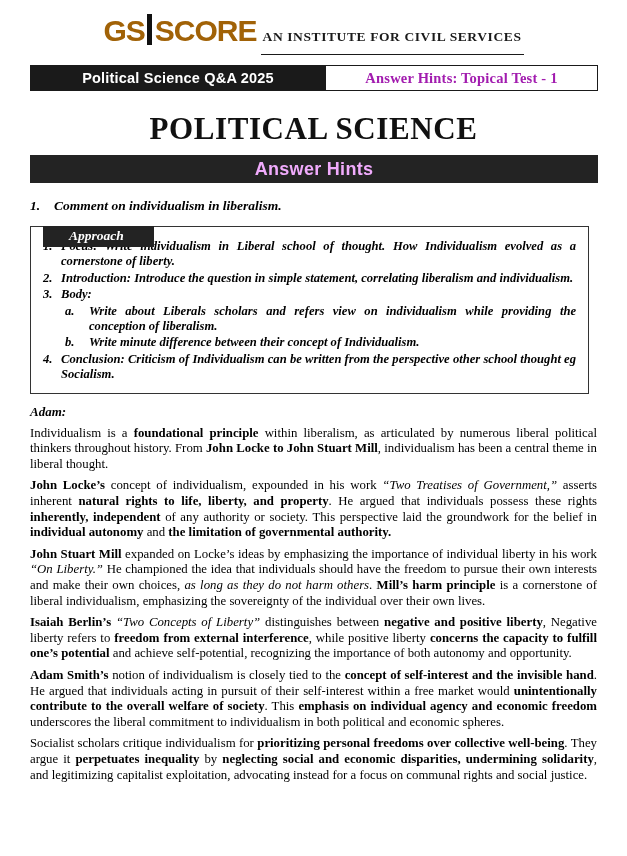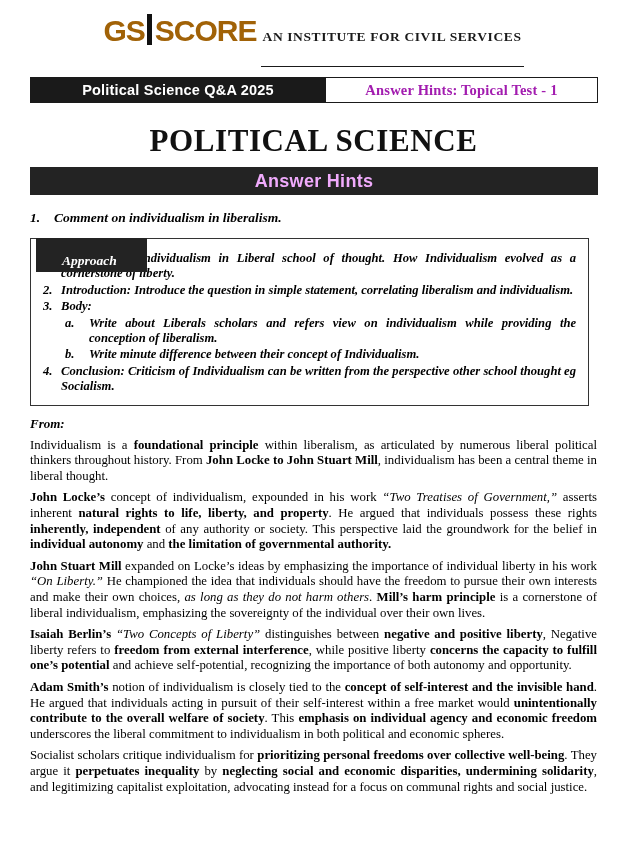--- a/index.html
+++ b/index.html
@@ -48,21 +48,21 @@
     top: 4px;
   }
   .logo-score { display: inline-block; }
   .logo-sub {
     font-family: "Liberation Serif", serif;
     font-weight: bold;
     font-size: 13.5px;
     letter-spacing: 0.6px;
     color: #1a1a1a;
     margin-top: 1px;
-    padding-bottom: 21px;
+    padding-bottom: 9px;
     display: inline-block;
     border-bottom: 1.6px solid #1a1a1a;
     padding-left: 2px;
     padding-right: 2px;
   }
 
   
   .ribbon {
     display: flex;
     margin: 10px 29px 0 30px;
@@ -131,29 +131,29 @@
   .question-num { width: 24px; flex: none; }
   .question-text { flex: 1; }
 
   
   .approach-wrap {
     margin: 12px 38px 0 30px;
     position: relative;
   }
   .approach-tab {
     position: absolute;
-    left: 6px;
+    left: 13px;
     top: 0;
     background: #232323;
     color: #ffffff;
     font-family: "Liberation Serif", serif;
     font-style: italic;
     font-weight: bold;
     font-size: 13.5px;
-    padding: 16px 30px 4px 26px;
+    padding: 3px 30px 4px 26px;
     z-index: 3;
     line-height: 14px;
     text-align: center;
   }
   .approach-box {
     border: 1.3px solid #333333;
     margin-top: 11px;
     padding: 12px 12px 9px 6px;
     background: #ffffff;
   }
@@ -246,21 +246,21 @@
             <div class="ap-body">Write minute difference between their concept of Individualism.</div>
           </div>
           <div class="ap-item">
             <div class="ap-marker">4.</div>
             <div class="ap-body">Conclusion: Criticism of Individualism can be written from the perspective other school thought eg Socialism.</div>
           </div>
         </div>
     </div>
   </div>
 
-  <div class="hints-label">From:</div>
+  <div class="hints-label">Adam:</div>
   <div id="hints-body">
       <p class="hint-p"><span>Individualism is a </span><b>foundational principle</b><span> within liberalism, as articulated by numerous liberal political thinkers throughout history. From </span><b>John Locke to John Stuart Mill</b><span>, individualism has been a central theme in liberal thought.</span></p>
       <p class="hint-p"><b>John Locke’s</b><span> concept of individualism, expounded in his work </span><span class="bi">“Two Treatises of Government,”</span><span> asserts inherent </span><b>natural rights to life, liberty, and property</b><span>. He argued that individuals possess these rights </span><b>inherently, independent</b><span> of any authority or society. This perspective laid the groundwork for the belief in </span><b>individual autonomy</b><span> and </span><b>the limitation of governmental authority.</b></p>
       <p class="hint-p"><b>John Stuart Mill</b><span> expanded on Locke’s ideas by emphasizing the importance of individual liberty in his work </span><span class="bi">“On Liberty.”</span><span> He championed the idea that individuals should have the freedom to pursue their own interests and make their own choices, </span><span class="bi">as long as they do not harm others</span><span>. </span><b>Mill’s harm principle</b><span> is a cornerstone of liberal individualism, emphasizing the sovereignty of the individual over their own lives.</span></p>
       <p class="hint-p"><b>Isaiah Berlin’s </b><span class="bi">“Two Concepts of Liberty”</span><span> distinguishes between </span><b>negative and positive liberty</b><span>, Negative liberty refers to </span><b>freedom from external interference</b><span>, while positive liberty </span><b>concerns the capacity to fulfill one’s potential</b><span> and achieve self-potential, recognizing the importance of both autonomy and opportunity.</span></p>
       <p class="hint-p"><b>Adam Smith’s</b><span> notion of individualism is closely tied to the </span><b>concept of self-interest and the invisible hand</b><span>. He argued that individuals acting in pursuit of their self-interest within a free market would </span><b>unintentionally contribute to the overall welfare of society</b><span>. This </span><b>emphasis on individual agency and economic freedom</b><span> underscores the liberal commitment to individualism in both political and economic spheres.</span></p>
       <p class="hint-p"><span>Socialist scholars critique individualism for </span><b>prioritizing personal freedoms over collective well-being</b><span>. They argue it </span><b>perpetuates inequality</b><span> by </span><b>neglecting social and economic disparities, undermining solidarity</b><span>, and legitimizing capitalist exploitation, advocating instead for a focus on communal rights and social justice.</span></p>
     </div>
 
 </div>

